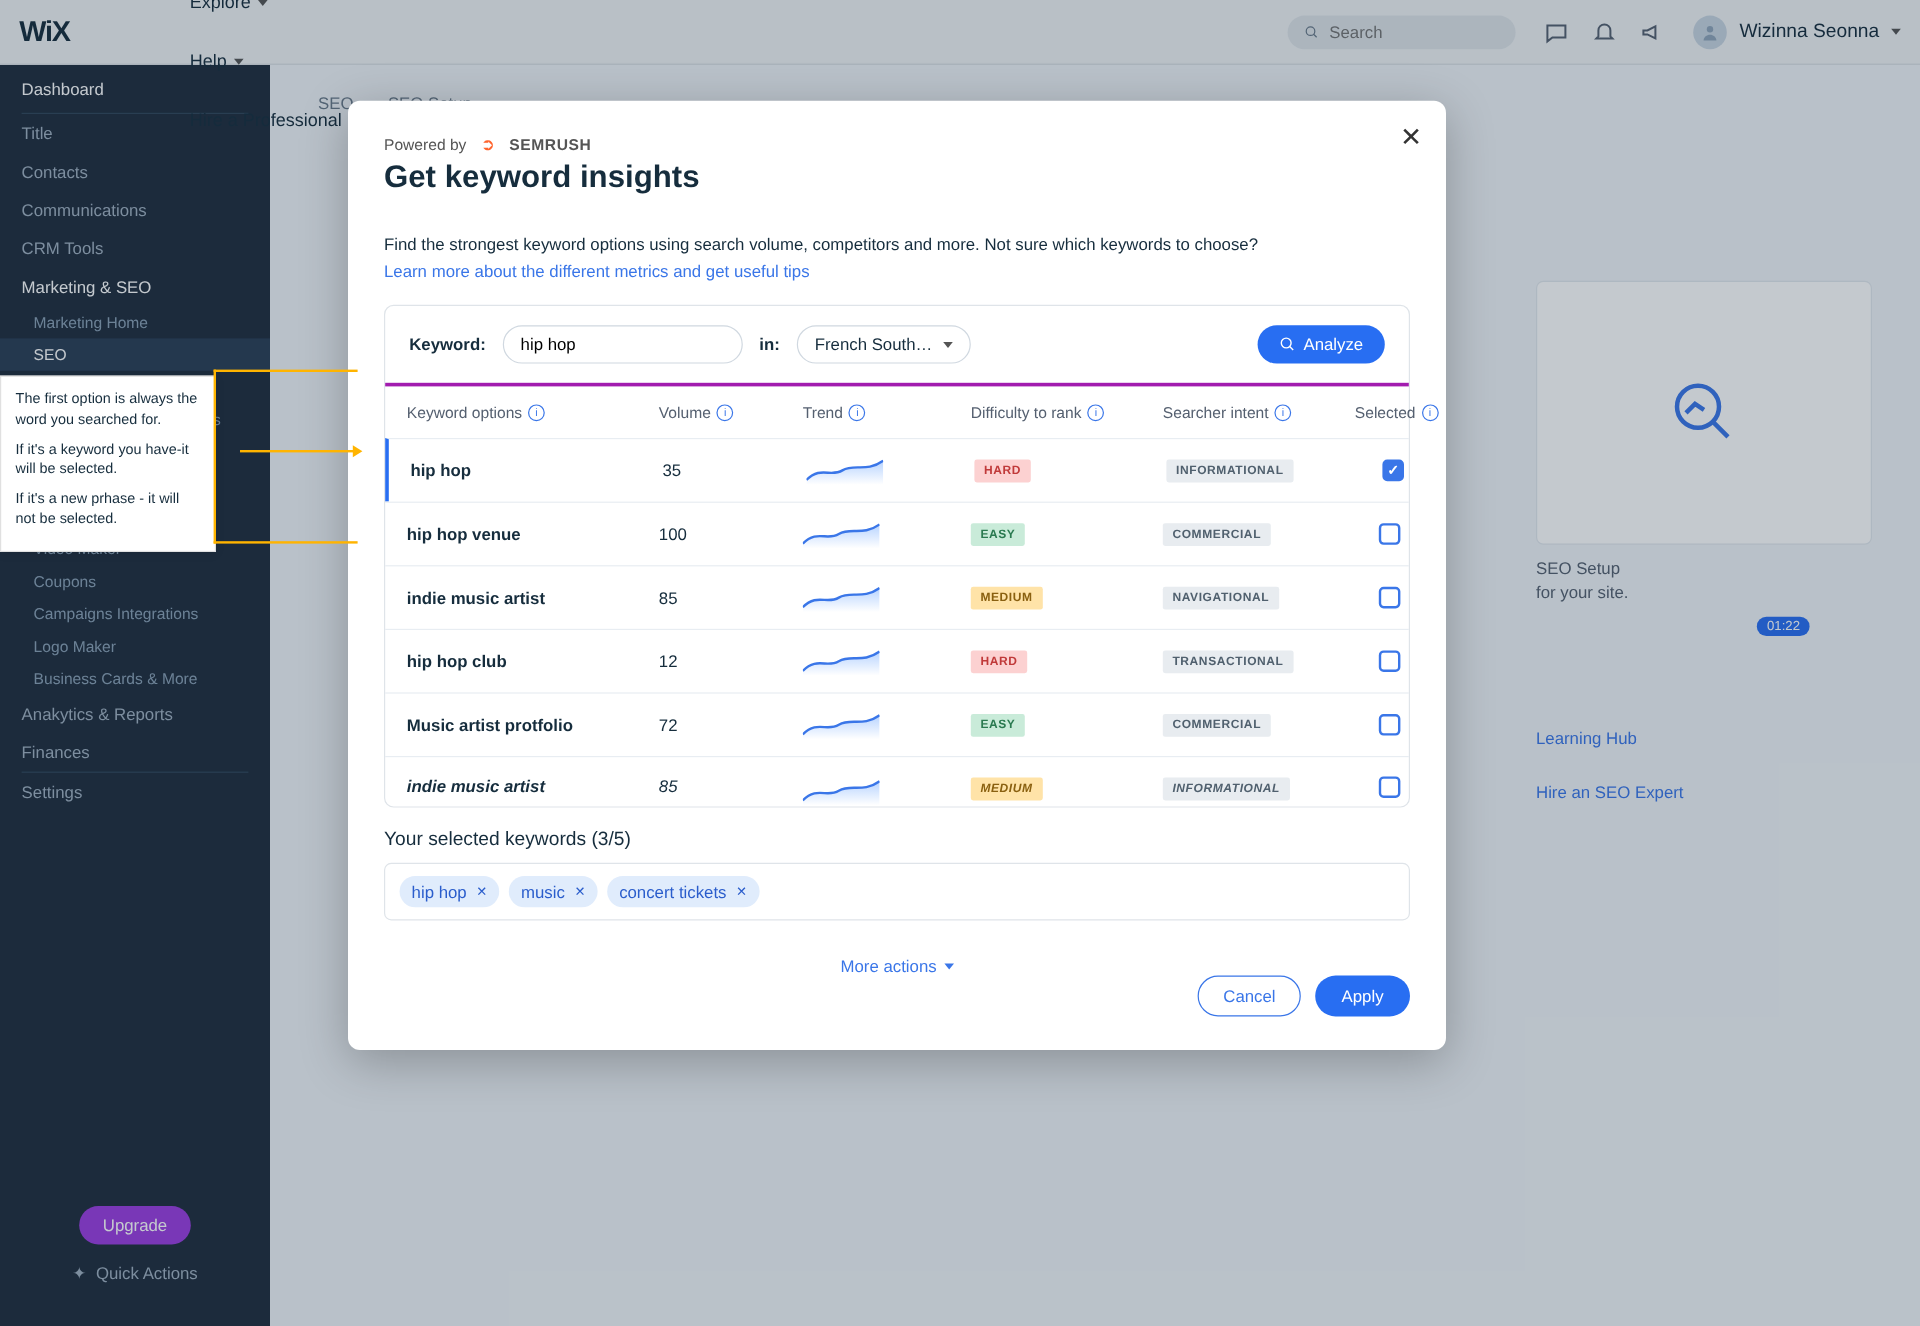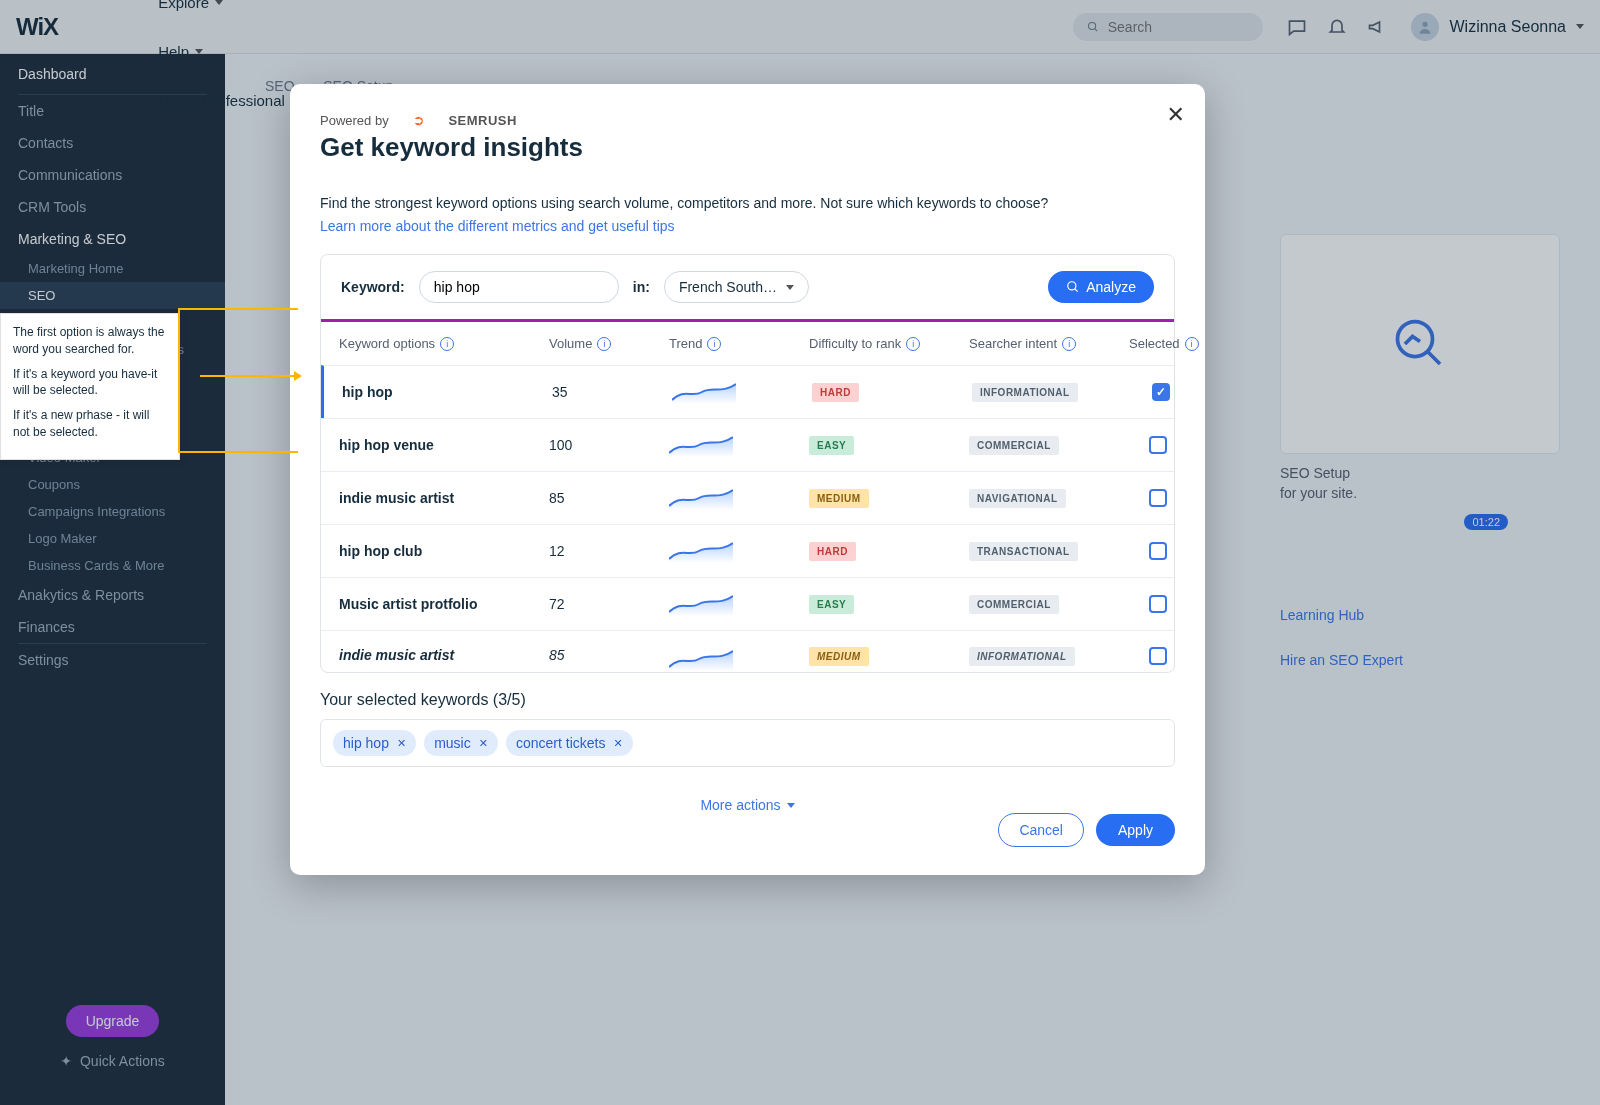--- a/index.html
+++ b/index.html
@@ -34,21 +34,21 @@
 .main { flex: 1; background: #f1f5f8; position: relative; padding: 24px 40px; }
 .breadcrumb { color: #6a7a8a; font-size: 14px; margin-bottom: 12px; display: flex; gap: 12px; align-items: center; }
 .brc-sep { color: #c0c8d0; }
 
 
 .overlay { position: absolute; top: 0; left: 0; right: 0; bottom: 0; background: rgba(20, 40, 60, 0.25); z-index: 5; }
 
 
 .modal { position: absolute; top: 84px; left: 290px; width: 915px; background: #fff; border-radius: 10px; box-shadow: 0 10px 40px rgba(0,0,0,0.25); z-index: 10; padding: 28px 30px; }
 .modal-close { position: absolute; top: 18px; right: 20px; font-size: 22px; cursor: pointer; color: #333; }
-.powered { font-size: 13px; color: #555; display: flex; align-items: center; gap: 24px; }
+.powered { font-size: 13px; color: #555; display: flex; align-items: center; gap: 12px; }
 .semrush { font-weight: 800; font-size: 13px; letter-spacing: 0.5px; }
 .semrush-flame { color: #ff642d; font-size: 14px; }
 .modal h1 { font-size: 26px; font-weight: 700; margin-top: 4px; margin-bottom: 30px; }
 .modal-desc { font-size: 14px; line-height: 1.5; margin-bottom: 4px; }
 .modal-link { color: #3a76e8; font-size: 14px; cursor: pointer; }
 
 
 .analyze-box { border: 1px solid #dfe4e9; border-radius: 8px; margin-top: 20px; }
 .analyze-row { display: flex; align-items: center; gap: 14px; padding: 16px 20px; }
 .analyze-label { font-weight: 600; font-size: 14px; }
@@ -85,21 +85,21 @@
 
 .selected-kw { margin-top: 18px; }
 .selected-kw h3 { font-size: 16px; font-weight: 500; margin-bottom: 10px; }
 .chips { border: 1px solid #dfe4e9; border-radius: 6px; padding: 10px 12px; display: flex; gap: 8px; }
 .chip { background: #e0ecfc; color: #2a5dcc; border-radius: 14px; padding: 5px 10px; font-size: 14px; display: flex; align-items: center; gap: 8px; }
 .chip .x { cursor: pointer; font-size: 11px; color: #2a5dcc; }
 
 
 .modal-footer { display: flex; align-items: center; margin-top: 30px; flex-direction: column; }
 .more-act { color: #3a76e8; font-size: 14px; display: flex; align-items: center; gap: 6px; cursor: pointer; }
-.footer-btns { margin-left: auto; display: flex; gap: 12px; align-items: center; }
+.footer-btns { margin-left: auto; display: flex; gap: 12px; }
 .btn-sec { border: 1px solid #3a76e8; color: #3a76e8; background: #fff; border-radius: 20px; padding: 8px 20px; cursor: pointer; font-size: 14px; }
 .btn-pri { border: none; background: #286ef2; color: #fff; border-radius: 20px; padding: 8px 22px; cursor: pointer; font-size: 14px; }
 
 
 .annot { position: absolute; top: 313px; left: 0; width: 180px; background: #fff; border: 1px solid #e0e0e0; padding: 10px 12px; font-size: 12px; line-height: 1.4; z-index: 20; box-shadow: 0 2px 8px rgba(0,0,0,0.1); }
 .annot p { margin-bottom: 8px; }
 .annot-frame { position: absolute; top: 308px; left: 178px; width: 120px; height: 145px; border: 2px solid #ffb400; border-right: none; z-index: 20; pointer-events: none; }
 .annot-arrow { position: absolute; top: 375px; left: 200px; width: 100px; height: 2px; background: #ffb400; z-index: 20; pointer-events: none; }
 .annot-arrow::after { content: ""; position: absolute; right: -2px; top: -4px; border-left: 8px solid #ffb400; border-top: 5px solid transparent; border-bottom: 5px solid transparent; }
 

